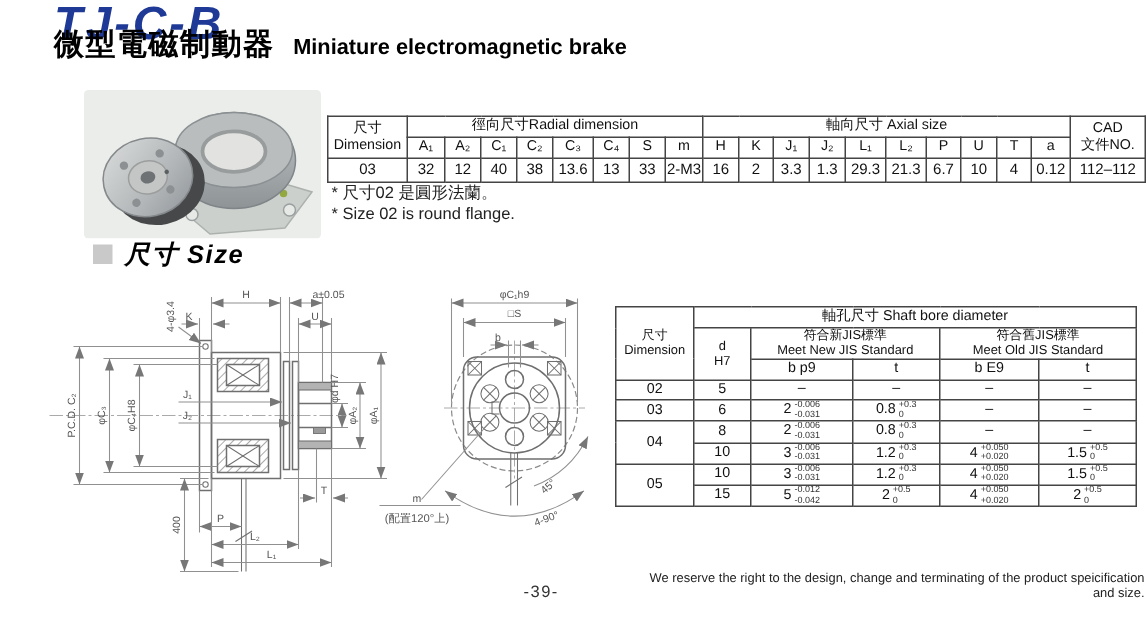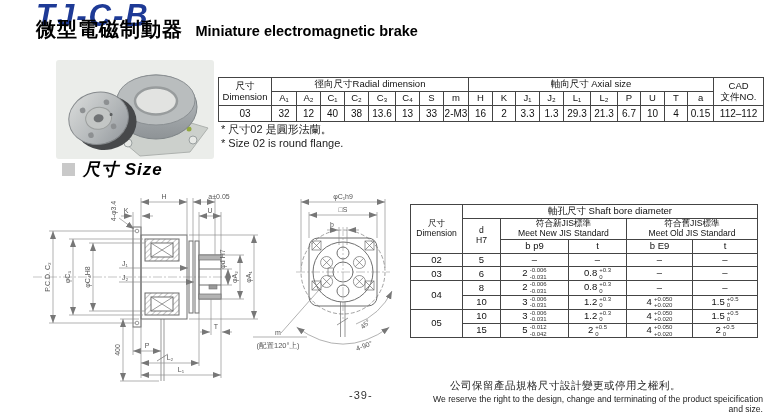--- a/index.html
+++ b/index.html
@@ -178,21 +178,21 @@
     <td class="small">2-M3</td>
     <td>16</td>
     <td>2</td>
     <td>3.3</td>
     <td>1.3</td>
     <td>29.3</td>
     <td>21.3</td>
     <td>6.7</td>
     <td>10</td>
     <td>4</td>
-    <td class="small">0.15</td>
+    <td class="small">0.12</td>
     <td class="small">112–112</td>
   </tr>
 </tbody>
   </table>
 
 <div class="notes">
   <div>* 尺寸02 是圓形法蘭。</div>
   <div>* Size 02 is round flange.</div>
 </div>
 
@@ -509,15 +509,14 @@
     <td><span class="tv">2</span><span class="tol">
             <span>+0.5</span>
             <span>0</span>
           </span></td>
   </tr>
 </tbody>
   </table>
 
 <div class="page-num">-39-</div>
 <div class="footer">
-  <div class="footer-zh">公司保留產品規格尺寸設計變更或停用之權利。</div>
   <div class="footer-en">We reserve the right to the design, change and terminating of the product speicification and size.</div>
 </div>
 
 </body></html>

